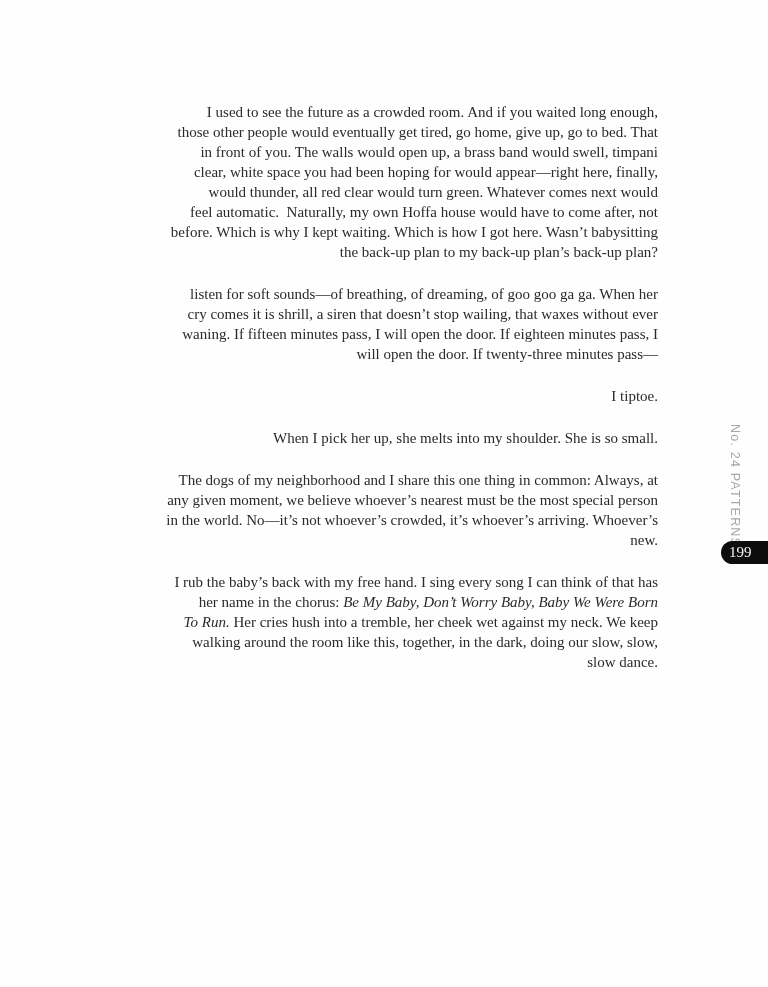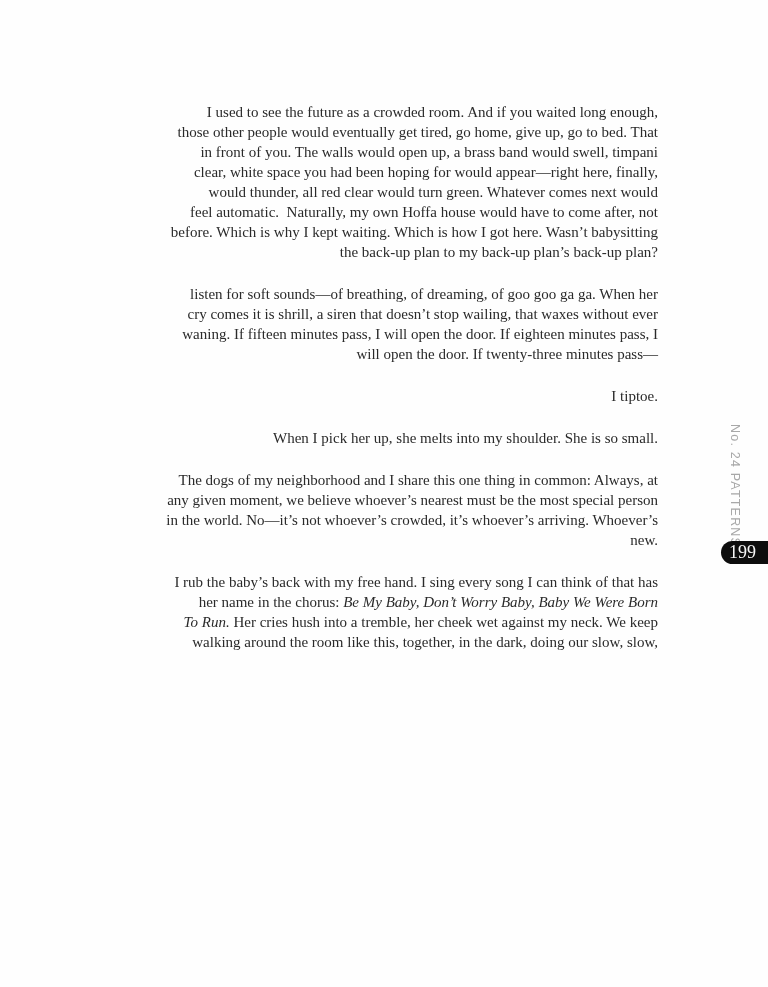--- a/index.html
+++ b/index.html
@@ -51,21 +51,21 @@
   .page-number-badge {
     position: absolute;
     right: 0;
     top: 541px;
     width: 47px;
     height: 23px;
     background: #0d0d0d;
     border-radius: 11.5px 0 0 11.5px;
     color: #f6f6f6;
     font-family: "Liberation Serif", serif;
-    font-size: 18px;
+    font-size: 15px;
     line-height: 23px;
     padding-left: 8px;
     box-sizing: border-box;
   }
 </style>
 </head>
 <body>
 
 <div class="page">
 
@@ -96,20 +96,21 @@
         <div class="line"><span>The dogs of my neighborhood and I share this one thing in common: Always, at</span></div>
         <div class="line"><span>any given moment, we believe whoever’s nearest must be the most special person</span></div>
         <div class="line"><span>in the world. No—it’s not whoever’s crowded, it’s whoever’s arriving. Whoever’s</span></div>
         <div class="line"><span>new.</span></div>
       </div>
       <div class="paragraph">
         <div class="line"><span>I rub the baby’s back with my free hand. I sing every song I can think of that has</span></div>
         <div class="line"><span>her name in the chorus: </span><span class="italic">Be My Baby, Don’t Worry Baby, Baby We Were Born</span></div>
         <div class="line"><span class="italic">To Run.</span><span> Her cries hush into a tremble, her cheek wet against my neck. We keep</span></div>
         <div class="line"><span>walking around the room like this, together, in the dark, doing our slow, slow,</span></div>
+        <div class="line"><span>slow dance.</span></div>
       </div>
     </div>
 
   <div class="chapter-label">No. 24 PATTERNS</div>
 
   <div class="page-number-badge">
     <span>199</span>
   </div>
 
 </div>

